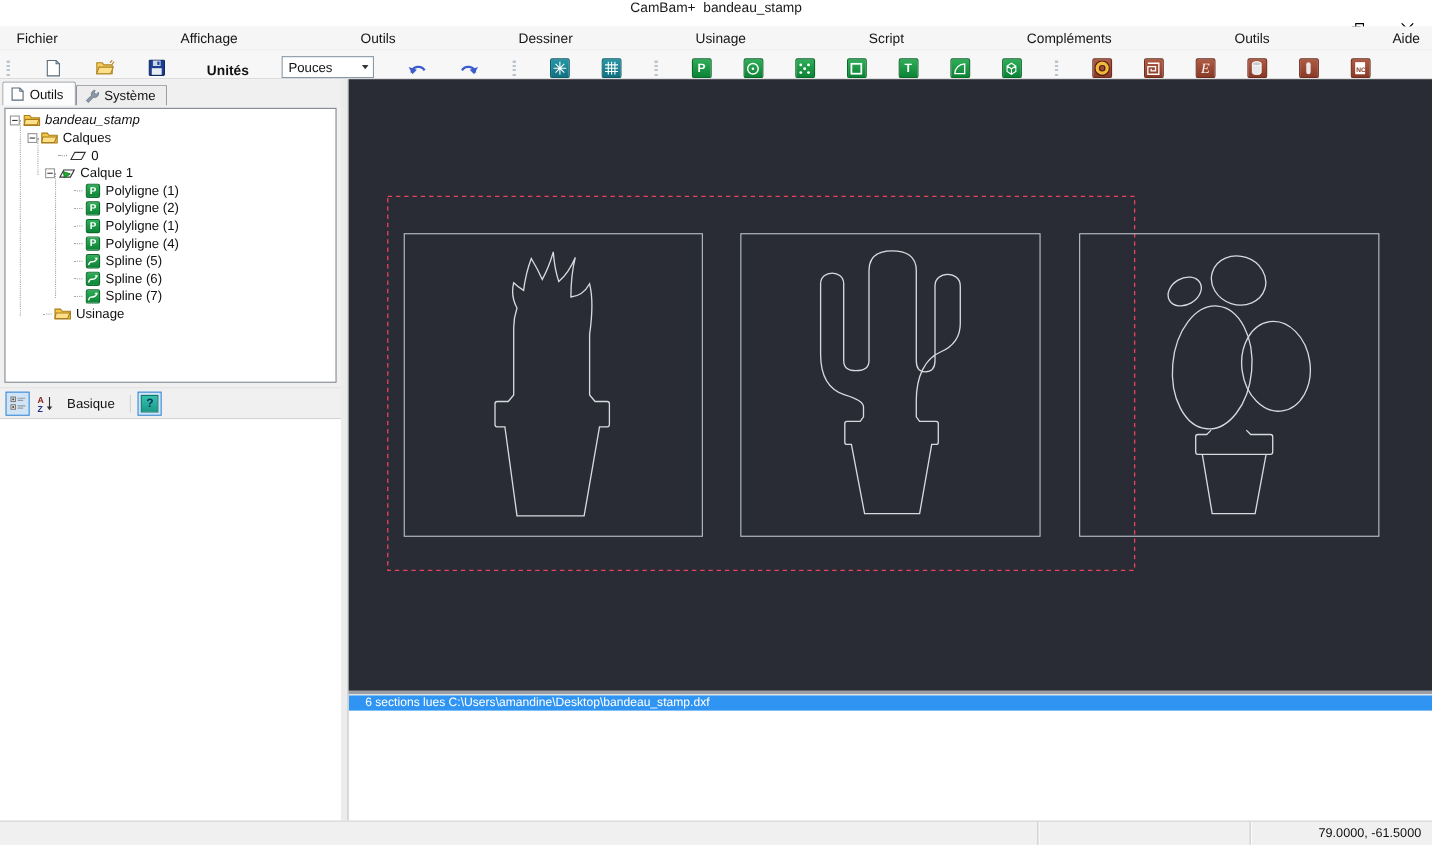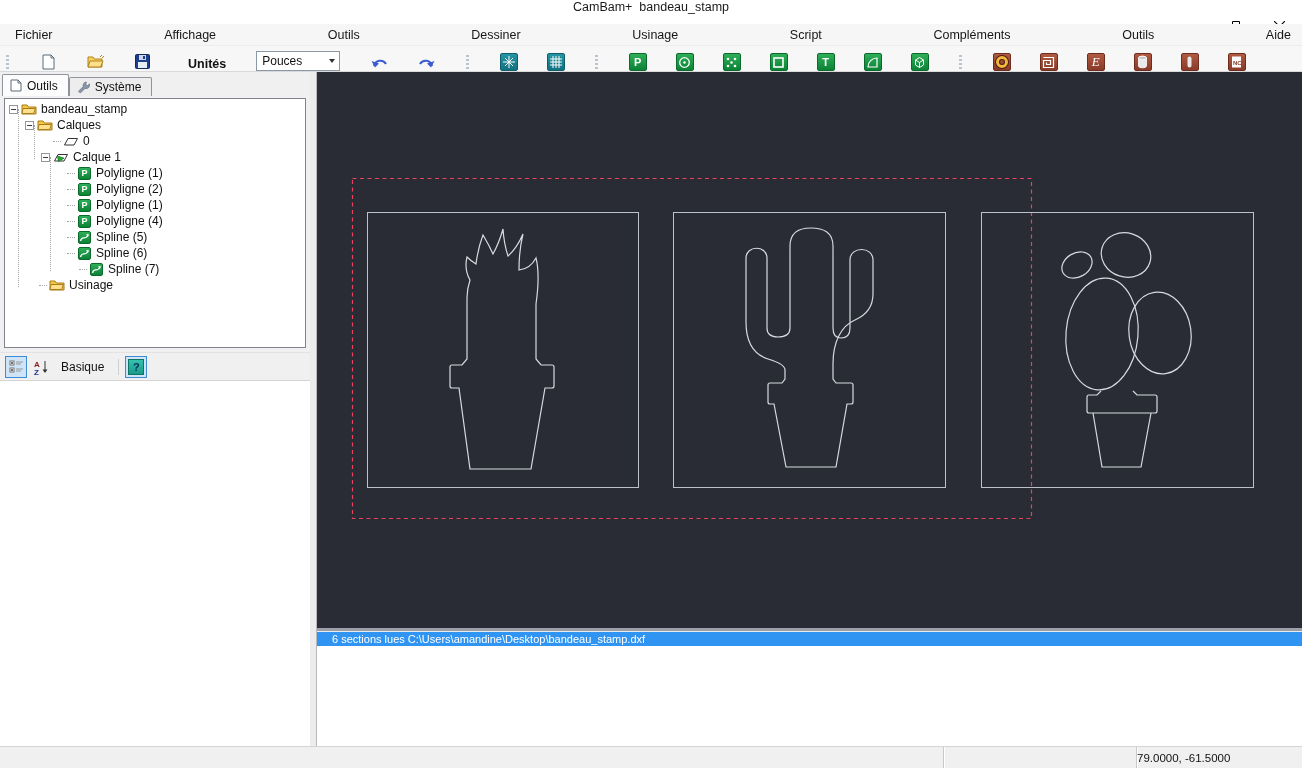--- a/index.html
+++ b/index.html
@@ -76,21 +76,21 @@
   #log-divider { left:317px; top:628px; width:985px; height:4px; background:#9aa0a6; border-bottom:1px solid #eaeaea; }
   #log { left:317px; top:632px; width:985px; height:114px; background:#ffffff; overflow:hidden; }
   #log-line { height:14px; line-height:14px; background:#3095f2; color:#fff; font-size:11px; padding-left:15px; white-space:pre; }
 
   
   #statusbar { left:0; top:746px; width:1302px; height:22px; background:#f0f0f0; border-top:1px solid #d4d4d4; display:flex; }
   .sb-cell { height:100%; }
   #sb-left { width:943px; }
   #sb-mid { width:193px; border-left:1px solid #c9c9c9; box-shadow:inset 1px 0 0 #fff; }
   #sb-right { flex:1; border-left:1px solid #c9c9c9; box-shadow:inset 1px 0 0 #fff;
-    display:flex; align-items:center; padding-right:10px; font-size:11.5px; color:#111; }
+    display:flex; align-items:center; justify-content:flex-end; padding-right:10px; font-size:11.5px; color:#111; }
 </style>
 </head>
 <body>
 
 <div id="titlebar" class="abs">
   <svg id="app-icon" viewBox="0 0 16 16">
     <rect width="16" height="16" rx="2" fill="#20242c"></rect>
     <path d="M8 2 a6 6 0 1 0 6 6 h-3 a3 3 0 1 1 -3 -3 z" fill="#f0b420"></path>
     <circle cx="11.5" cy="4.5" r="1.6" fill="#f0b420"></circle>
   </svg>
@@ -275,21 +275,21 @@
         </svg>
       <span>Système</span>
     </div>
   </div>
 
   <div id="treebox">
     <div class="guide" style="left:13px; top:10px; height:178px;"></div>
     <div class="guide" style="left:29px; top:26px; height:34px;"></div>
     <div class="guide" style="left:45px; top:58px; height:114px;"></div>
 
-    <div class="trow" style="padding-left:4px; margin-top:2px;">
+    <div class="trow" style="padding-left:4px; margin-top:2px;font-style:italic;">
       <span class="expander"></span>
       <svg class="ticon16" viewBox="0 0 16 16">
         <path d="M1 4 h5 l1.5 2 H15 v7 H1 z" fill="#f5c843" stroke="#a97d1c"></path>
           <path d="M2 7.5 h12.5 l-2 5 H1 z" fill="#ffe08a" stroke="#a97d1c"></path>
         </svg>
       <span class="lbl">bandeau_stamp</span>
     </div>
     <div class="trow" style="padding-left:20px;">
       <span class="expander"></span>
       <svg class="ticon16" viewBox="0 0 16 16">
@@ -347,21 +347,21 @@
     <div class="trow" style="padding-left:62px;">
       <span class="stub"></span>
       <span class="gsq">
           <svg width="11" height="11" viewBox="0 0 11 11">
             <path d="M1.5 9 C3 2.5 6 9.5 9.5 2.5" fill="none" stroke="#fff" stroke-width="1.3"></path>
             <path d="M9.5 2 l-2.6 0.4 1.8 1.8 z" fill="#fff"></path>
           </svg>
         </span>
       <span class="lbl">Spline (6)</span>
     </div>
-    <div class="trow" style="padding-left:62px;margin-left:12px;">
+    <div class="trow" style="padding-left:62px;">
       <span class="stub"></span>
       <span class="gsq">
           <svg width="11" height="11" viewBox="0 0 11 11">
             <path d="M1.5 9 C3 2.5 6 9.5 9.5 2.5" fill="none" stroke="#fff" stroke-width="1.3"></path>
             <path d="M9.5 2 l-2.6 0.4 1.8 1.8 z" fill="#fff"></path>
           </svg>
         </span>
       <span class="lbl">Spline (7)</span>
     </div>
     <div class="trow" style="padding-left:34px;">

